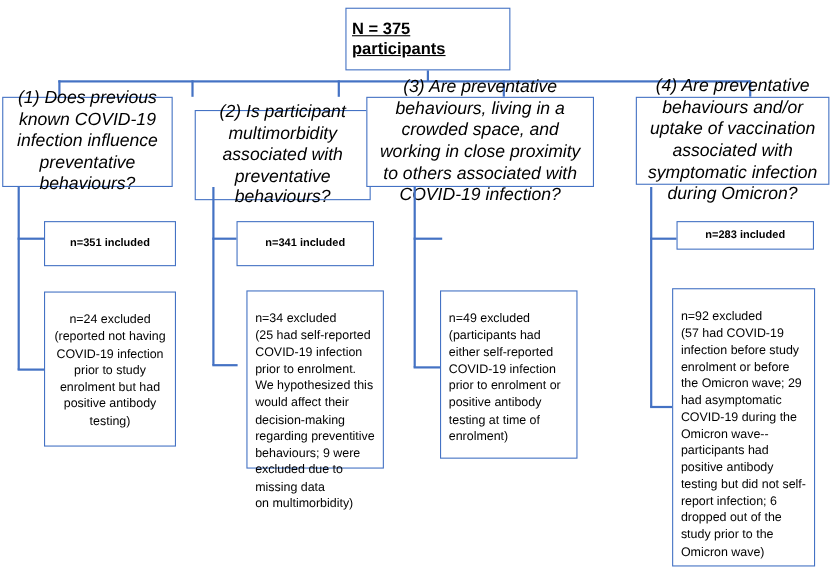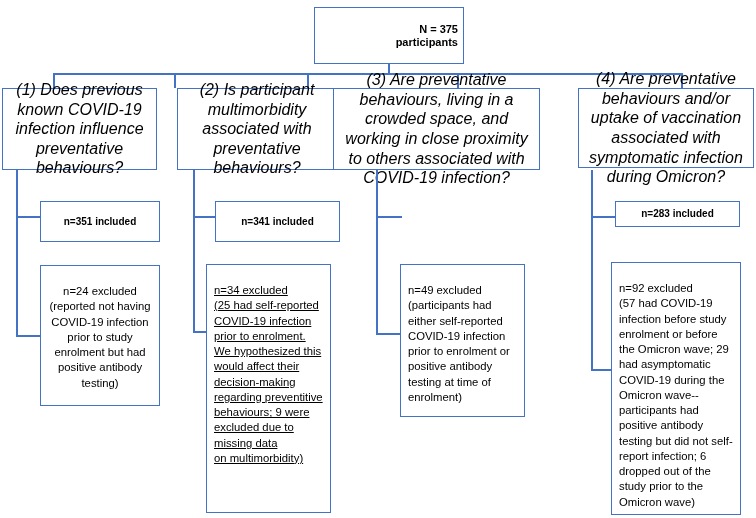--- a/index.html
+++ b/index.html
@@ -27,23 +27,24 @@
     align-items: center;
     justify-content: center;
     padding: 4px 5px;
   }
   .box .txt {
     width: 100%;
   }
   
   .root-box .txt {
     font-weight: bold;
-    font-size: 11px;
+    font-size: 15px;
     line-height: 1.18;
-    text-align: right;
+    text-align: left;
+    text-decoration: underline;
   }
   
   .q-box {
     align-items: center;
   }
   .q-box .txt {
     font-style: italic;
     font-size: 16px;
     line-height: 1.22;
     text-align: center;
@@ -103,31 +104,31 @@
   <div class="ln h" style="left:16px; top:216px; width:25px;"></div>
   <div class="ln h" style="left:16px; top:335px; width:25px;"></div>
 
   <div class="box inc-box" style="left:40px; top:201px; width:120px; height:41px;">
     <div class="txt">n=351 included</div>
   </div>
   <div class="box exc-box center" style="left:40px; top:265px; width:120px; height:141px;">
     <div class="txt">n=24 excluded<br>(reported not having COVID-19 infection prior to study enrolment but had positive antibody testing)</div>
   </div>
 
-  <div class="box q-box" style="left:177px; top:88px; width:160px; height:82px;">
+  <div class="box q-box" style="left:177px; top:100px; width:160px; height:82px;">
     <div class="txt">(2) Is participant multimorbidity associated with preventative behaviours?</div>
   </div>
   <div class="ln v" style="left:193px; top:170px; height:162px;"></div>
   <div class="ln h" style="left:193px; top:216px; width:23px;"></div>
   <div class="ln h" style="left:193px; top:331px; width:23px;"></div>
 
   <div class="box inc-box" style="left:215px; top:201px; width:125px; height:41px;">
     <div class="txt">n=341 included</div>
   </div>
-  <div class="box exc-box" style="left:206px; top:264px; width:125px; height:249px;text-decoration:underline;">
+  <div class="box exc-box" style="left:224px; top:264px; width:125px; height:162px;">
     <div class="txt">n=34 excluded<br>(25 had self-reported COVID-19 infection prior to enrolment. We hypothesized this would affect their decision-making regarding preventitive behaviours; 9 were excluded due to missing data<br>on multimorbidity)</div>
   </div>
 
   <div class="box q-box" style="left:333px; top:88px; width:207px; height:82px;">
     <div class="txt">(3) Are preventative behaviours, living in a crowded space, and working in close proximity to others associated with COVID-19 infection?</div>
   </div>
   <div class="ln v" style="left:376px; top:170px; height:164px;"></div>
   <div class="ln h" style="left:376px; top:216px; width:26px;"></div>
   <div class="ln h" style="left:376px; top:333px; width:26px;"></div>
 

